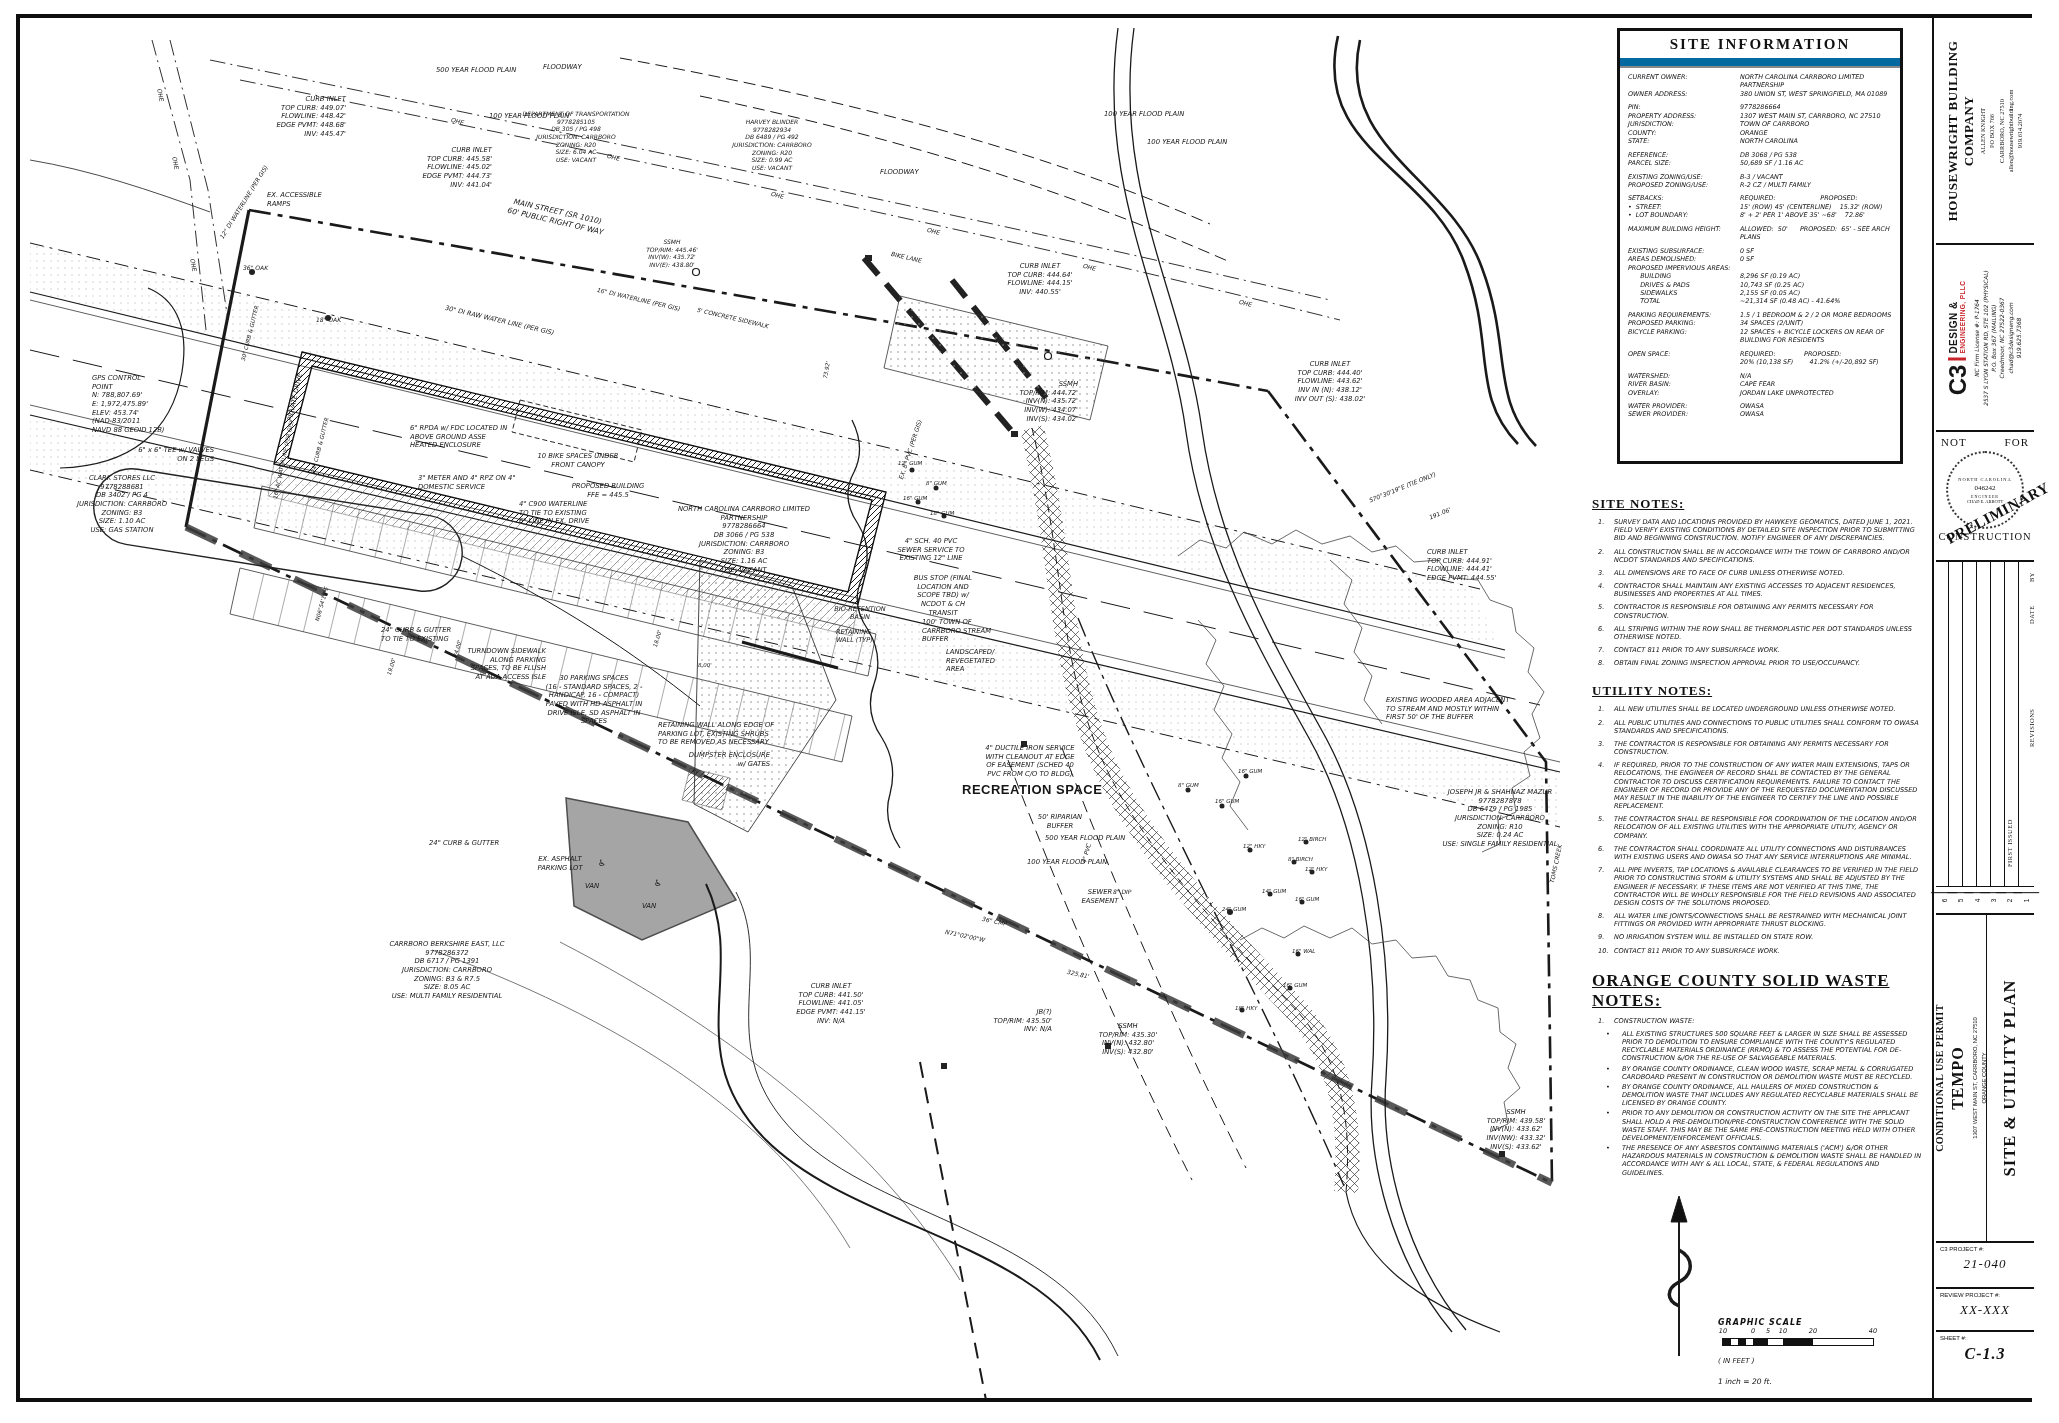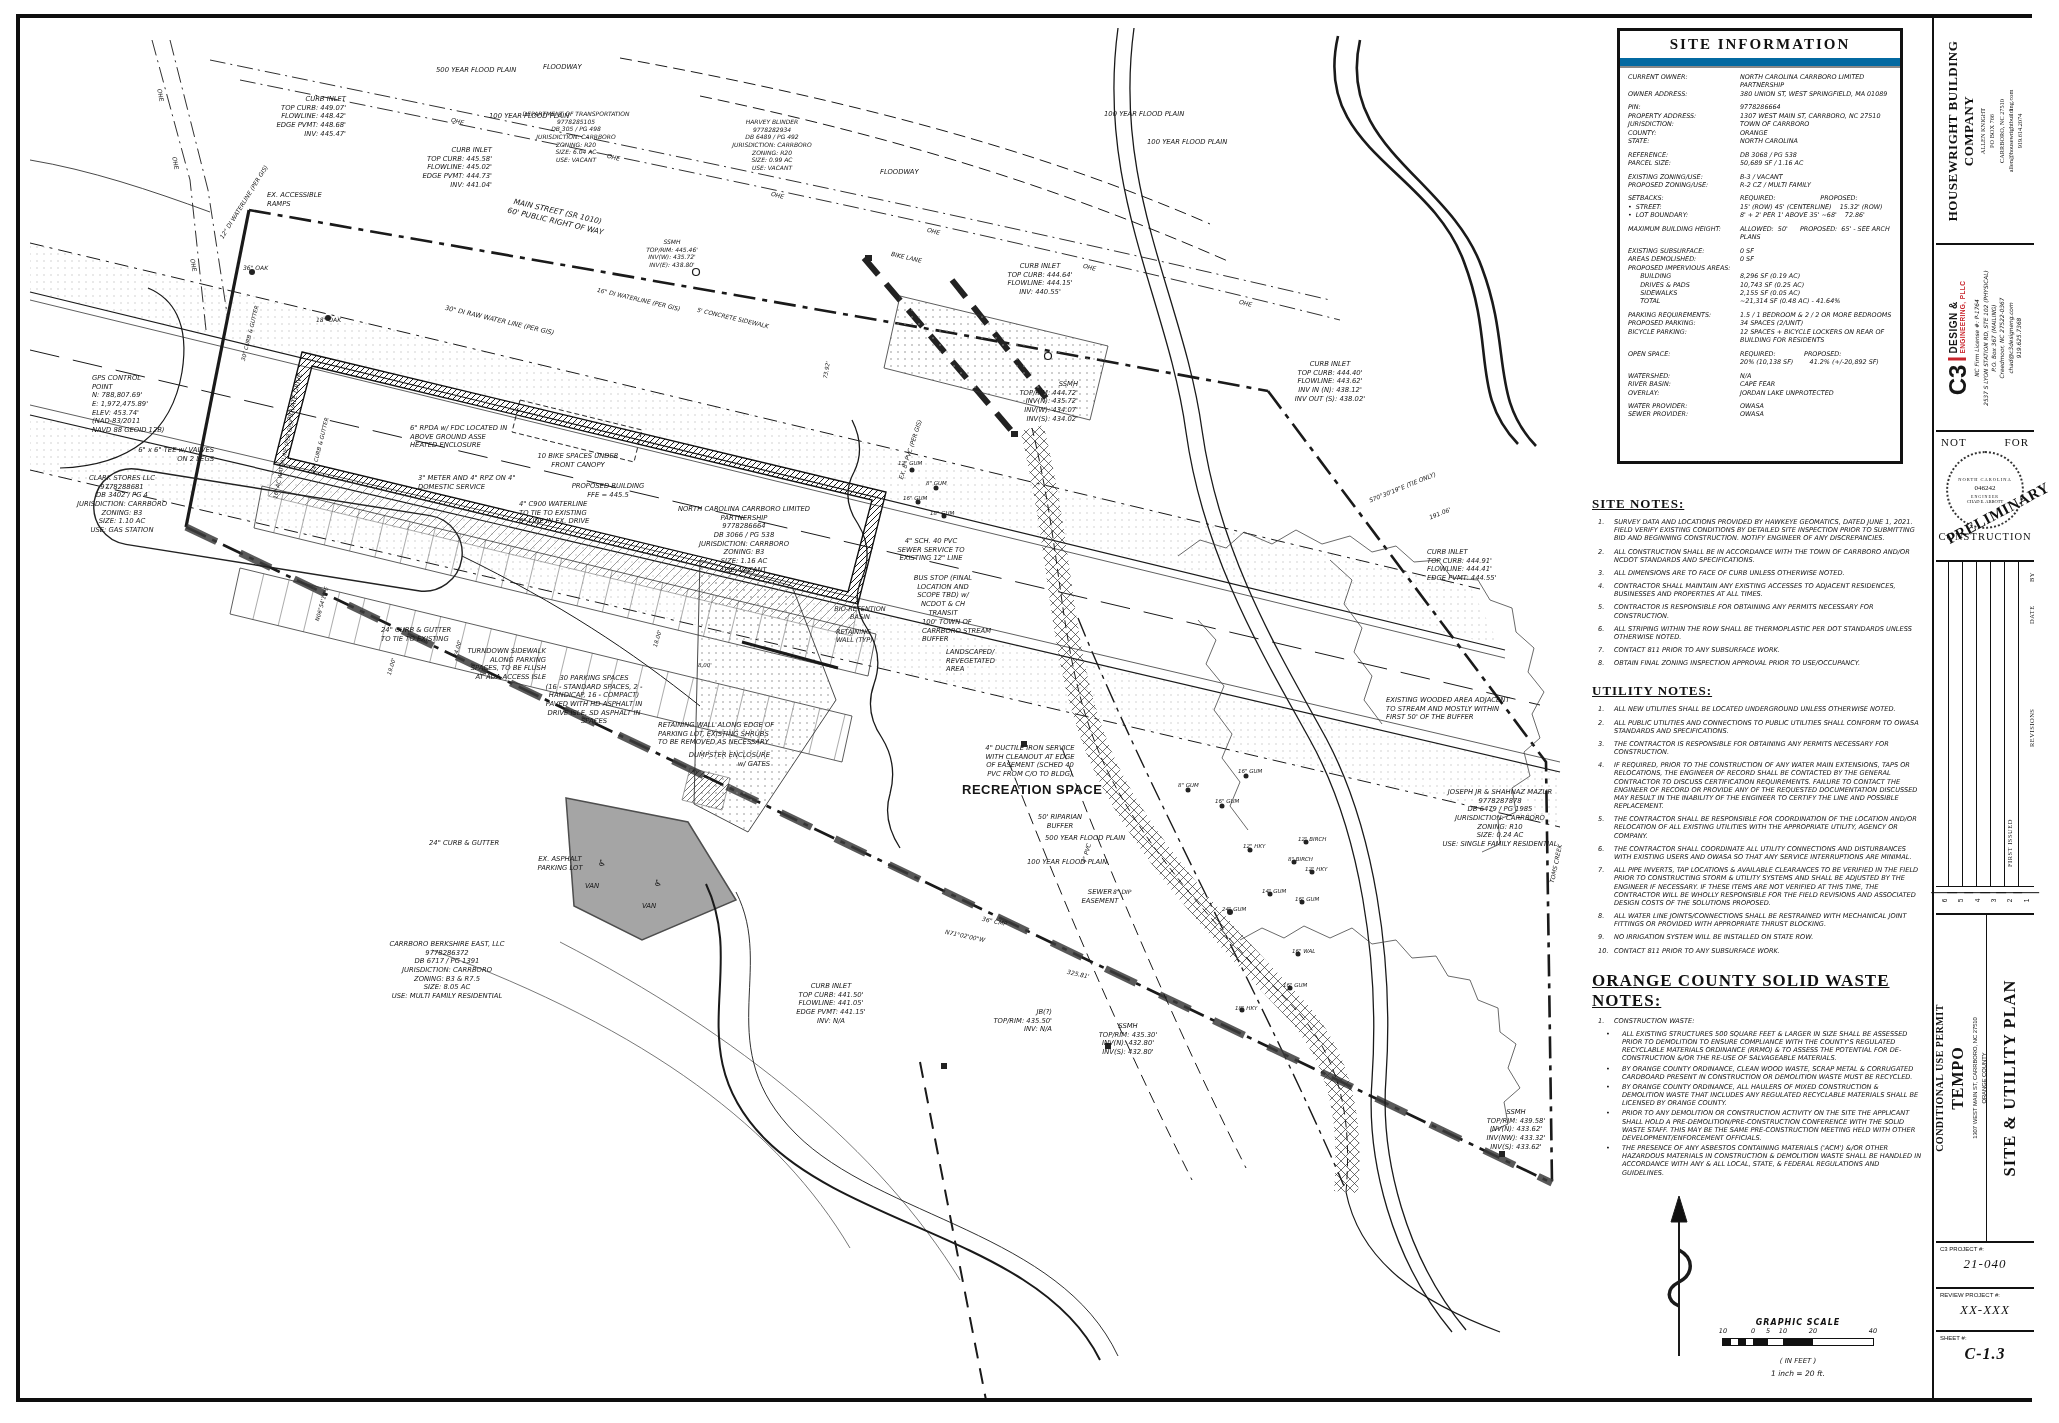--- a/index.html
+++ b/index.html
@@ -76,28 +76,28 @@
   .brand811{position:absolute;left:1716px;top:1200px;width:160px;text-align:center;}
   .n811{font:800 44px "Liberation Sans",sans-serif;letter-spacing:-3px;color:#0a0a0a;line-height:.9;}
   .reg{font-size:8px;vertical-align:super;}
   .scoop{width:86px;height:18px;margin:-4px auto 0 auto;background:#0a0a0a;border-radius:0 0 44px 44px;position:relative;}
   .shovel{position:absolute;left:50%;top:-8px;transform:translateX(-50%);width:30px;height:22px;
       background:#c9c9c9;border:3px solid #0a0a0a;border-radius:0 0 15px 15px;}
   .tag1{font-size:9.5px;margin-top:6px;}
   .tag1 b{font-size:11px;}
   .tag2{font-size:9.5px;}
   .tag2 b{font-size:12px;}
-  .scalewrap{position:absolute;left:1718px;top:1318px;width:160px;text-align:center;}
+  .scalewrap{position:absolute;left:1718px;top:1318px;width:160px;text-align:left;}
   .scale-title{font:italic 700 8px "DejaVu Sans",sans-serif;letter-spacing:1px;}
   .scalebar{position:relative;width:150px;height:6px;margin:11px auto 0 auto;border:1px solid #111;background:#fff;}
   .scalebar i{position:absolute;top:0;bottom:0;background:#111;}
   .scale-ticks{position:relative;width:150px;height:8px;margin:0 auto;}
   .scale-ticks span{position:absolute;top:-19px;font:italic 6.5px "DejaVu Sans",sans-serif;transform:translateX(-50%);}
   .infeet{font:italic 7px "DejaVu Sans",sans-serif;margin-top:3px;}
-  .ineq{font:italic 7.5px "DejaVu Sans",sans-serif;margin-top:4px;}
+  .ineq{font:italic 7.5px "DejaVu Sans",sans-serif;margin-top:12px;}
 </style>
 </head>
 <body>
 
 <div class="page">
 
   <svg class="linework" width="2059" height="1423" viewBox="0 0 2059 1423">
     <defs>
       <pattern id="dots" width="7" height="7" patternUnits="userSpaceOnUse">
           <circle cx="2" cy="2" r="0.8" fill="#8f8f8f"></circle>

